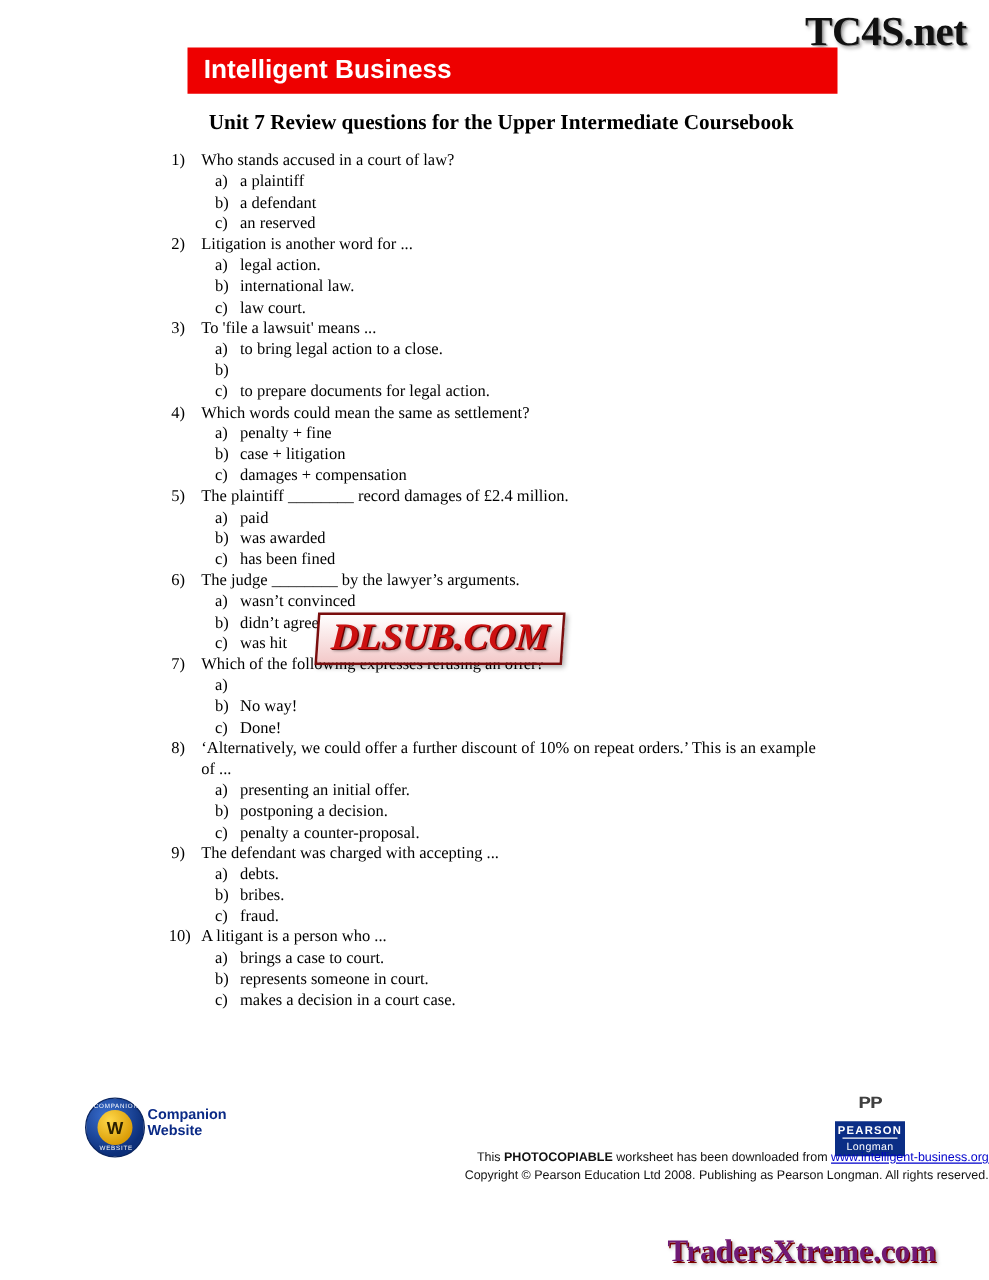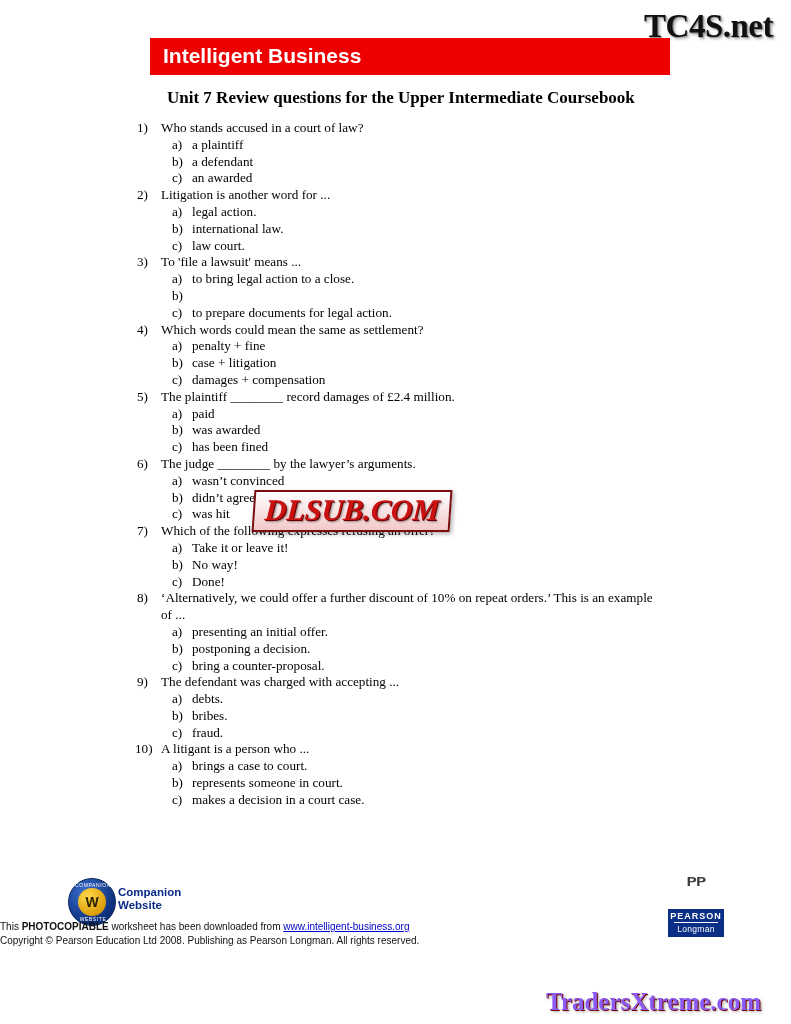--- a/index.html
+++ b/index.html
@@ -214,21 +214,21 @@
     width: 56px;
     text-align: center;
     font-family: "Liberation Sans", sans-serif;
     font-weight: bold;
     font-size: 17px;
     color: #404040;
     line-height: 17px;
     letter-spacing: -1px;
   }
   .pearson-box {
-    margin-top: 20px;
+    margin-top: 8px;
     width: 56px;
     background: #0b2e86;
     color: #ffffff;
     font-family: "Liberation Sans", sans-serif;
     text-align: center;
     padding: 2px 0 3px 0;
   }
   .pearson-box .p1 {
     font-size: 9px;
     letter-spacing: 1px;
@@ -243,43 +243,43 @@
     font-size: 8.5px;
     letter-spacing: 0.3px;
   }
 
   
   .footer {
     position: absolute;
     left: 0;
     top: 920px;
     width: 791px;
-    text-align: left;
+    text-align: right;
     font-family: "Liberation Sans", sans-serif;
     font-size: 10px;
     color: #111111;
     line-height: 14px;
   }
   .footer .line1 .bold {
     font-weight: bold;
   }
   .footer a.link {
     color: #0000cc;
     text-decoration: underline;
   }
 
   
   .traders {
     position: absolute;
-    right: 30px;
+    right: 42px;
     bottom: 8px;
     font-family: "Liberation Serif", serif;
     font-weight: bold;
     font-size: 25px;
-    color: #8b5cf6;
+    color: #701a75;
     text-shadow: 1px 1px 0 #7a0000, 2px 2px 3px rgba(0,0,0,0.35);
   }
 </style>
 </head>
 <body>
 
 <div class="page">
 
   <div class="tc4s-watermark">TC4S.net</div>
 
@@ -300,21 +300,21 @@
         <li class="opt">
             <span class="opt-letter">a)</span>
             <span class="opt-text">a plaintiff</span>
           </li>
         <li class="opt">
             <span class="opt-letter">b)</span>
             <span class="opt-text">a defendant</span>
           </li>
         <li class="opt">
             <span class="opt-letter">c)</span>
-            <span class="opt-text">an awarded</span>
+            <span class="opt-text">an reserved</span>
           </li>
       </ul>
     </div>
 
     <div class="q-item">
       <div class="q-line">
         <span class="q-num">2)</span>
         <span class="q-text">Litigation is another word for ...</span>
       </div>
       <ul class="opts">
@@ -417,21 +417,20 @@
     </div>
 
     <div class="q-item">
       <div class="q-line">
         <span class="q-num">7)</span>
         <span class="q-text">Which of the following expresses refusing an offer?</span>
       </div>
       <ul class="opts">
         <li class="opt">
             <span class="opt-letter">a)</span>
-            <span class="opt-text">Take it or leave it!</span>
           </li>
         <li class="opt">
             <span class="opt-letter">b)</span>
             <span class="opt-text">No way!</span>
           </li>
         <li class="opt">
             <span class="opt-letter">c)</span>
             <span class="opt-text">Done!</span>
           </li>
       </ul>
@@ -446,21 +445,21 @@
         <li class="opt">
             <span class="opt-letter">a)</span>
             <span class="opt-text">presenting an initial offer.</span>
           </li>
         <li class="opt">
             <span class="opt-letter">b)</span>
             <span class="opt-text">postponing a decision.</span>
           </li>
         <li class="opt">
             <span class="opt-letter">c)</span>
-            <span class="opt-text">bring a counter-proposal.</span>
+            <span class="opt-text">penalty a counter-proposal.</span>
           </li>
       </ul>
     </div>
 
     <div class="q-item">
       <div class="q-line">
         <span class="q-num">9)</span>
         <span class="q-text">The defendant was charged with accepting ...</span>
       </div>
       <ul class="opts">

